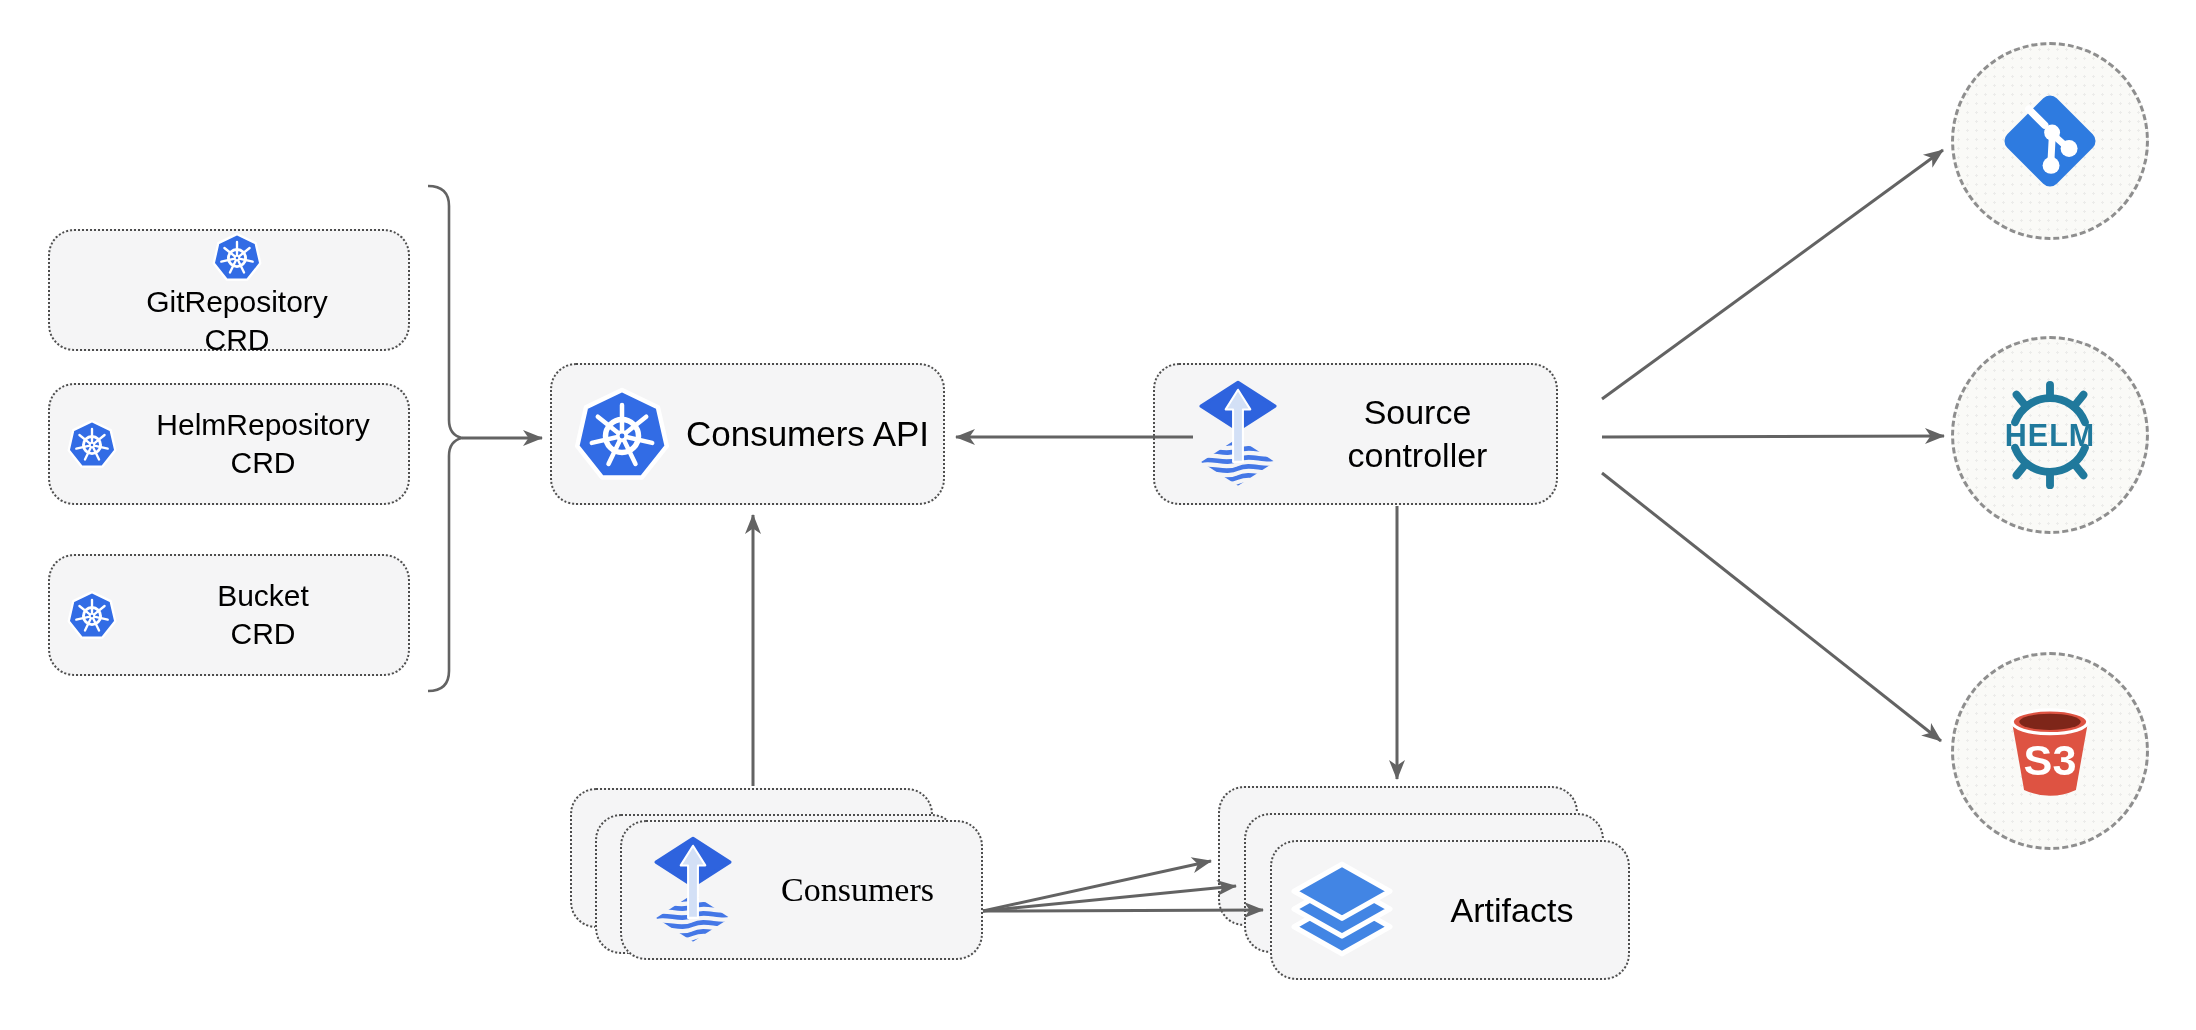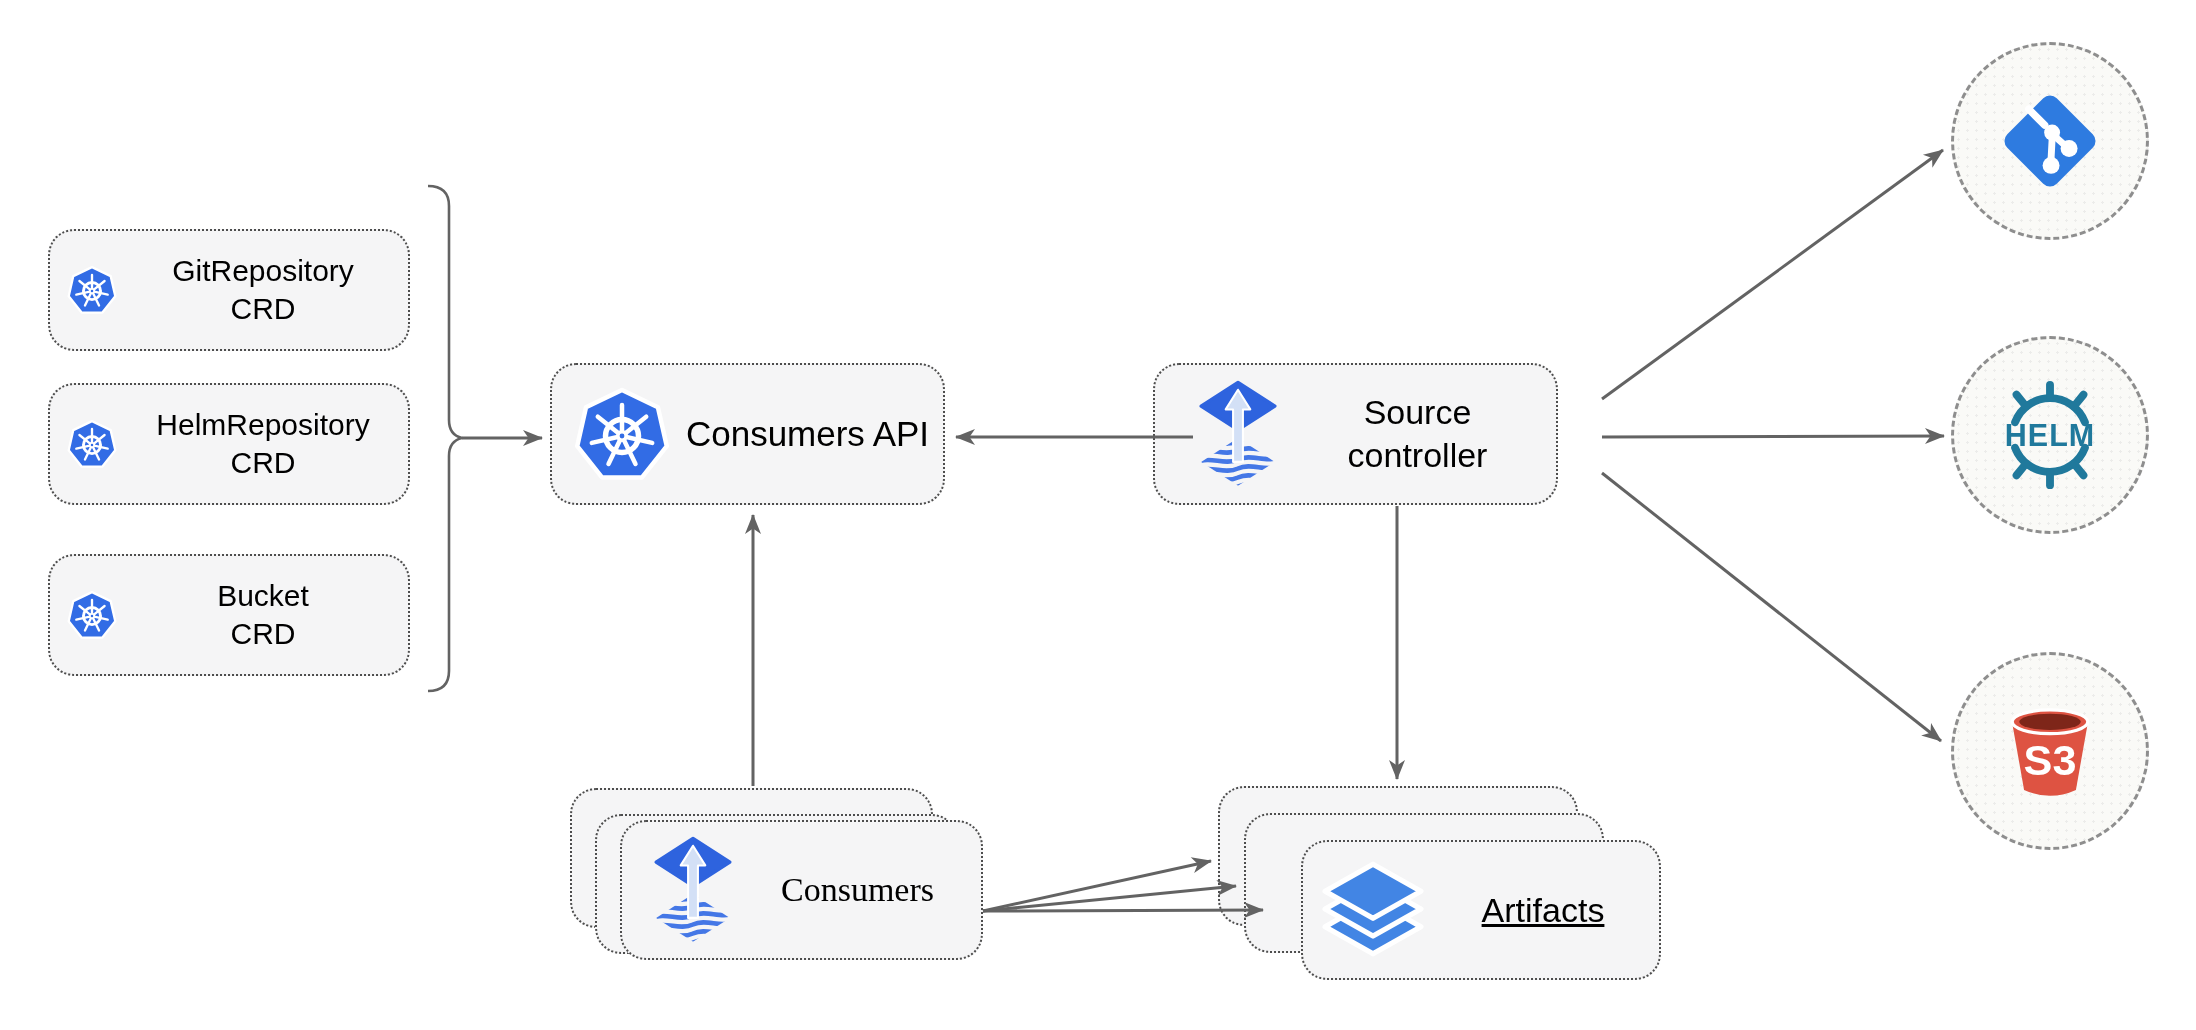--- a/index.html
+++ b/index.html
@@ -19,21 +19,21 @@
   .crd{left:48px;width:362px;height:122px;padding-left:16px;}
   .crd .lbl{font-size:30px;}
   .crd .icon-k8s{width:52px;height:52px;flex:0 0 auto;}
   .k8s-api{left:550px;top:363px;width:395px;height:142px;padding-left:20px;}
   .k8s-api .icon-k8s{width:100px;height:100px;flex:0 0 auto;}
   .k8s-api .lbl{font-size:35px;}
   .src-ctrl{left:1153px;top:363px;width:405px;height:142px;padding-left:42px;}
   .src-ctrl .lbl{font-size:34px;}
   .consumers-front{left:620px;top:820px;width:363px;height:140px;padding-left:30px;font-family:Liberation Serif, serif;}
   .consumers-front .lbl{font-size:34px;}
-  .artifacts-front{left:1301px;top:840px;width:360px;height:140px;padding-left:16px;text-decoration:underline;}
+  .artifacts-front{left:1270px;top:840px;width:360px;height:140px;padding-left:16px;}
   .artifacts-front .lbl{font-size:34px;}
   .icon-flux{width:82px;height:112px;flex:0 0 auto;}
   .icon-layers{width:108px;height:100px;flex:0 0 auto;}
   .circle{
     position:absolute;left:1951px;width:198px;height:198px;box-sizing:border-box;
     border:3px dashed var(--circle-border,#9e9e9e);border-radius:50%;
     background-color:var(--circle-fill,#fafaf7);
     background-image:radial-gradient(#ececea 1.2px, transparent 1.2px);
     background-size:9px 9px;
     display:flex;align-items:center;justify-content:center;
@@ -98,21 +98,21 @@
         </g>
         <g fill="#ffffff">
           <circle cx="52" cy="42" r="7.5"></circle>
           <circle cx="68" cy="57" r="8"></circle>
           <circle cx="51" cy="73" r="8"></circle>
         </g>
       </symbol>
     </defs>
   </svg>
 
-  <div class="node crd" style="top:229px;">
+  <div class="node crd" style="top:229px;flex-direction:column;">
     <svg class="icon-k8s">
         <use href="#icon-k8s"></use>
       </svg>
     <div class="lbl">
       <span>GitRepository</span><br>
       <span>CRD</span>
     </div>
   </div>
   <div class="node crd" style="top:383px;justify-content:flex-end;">
     <svg class="icon-k8s">

